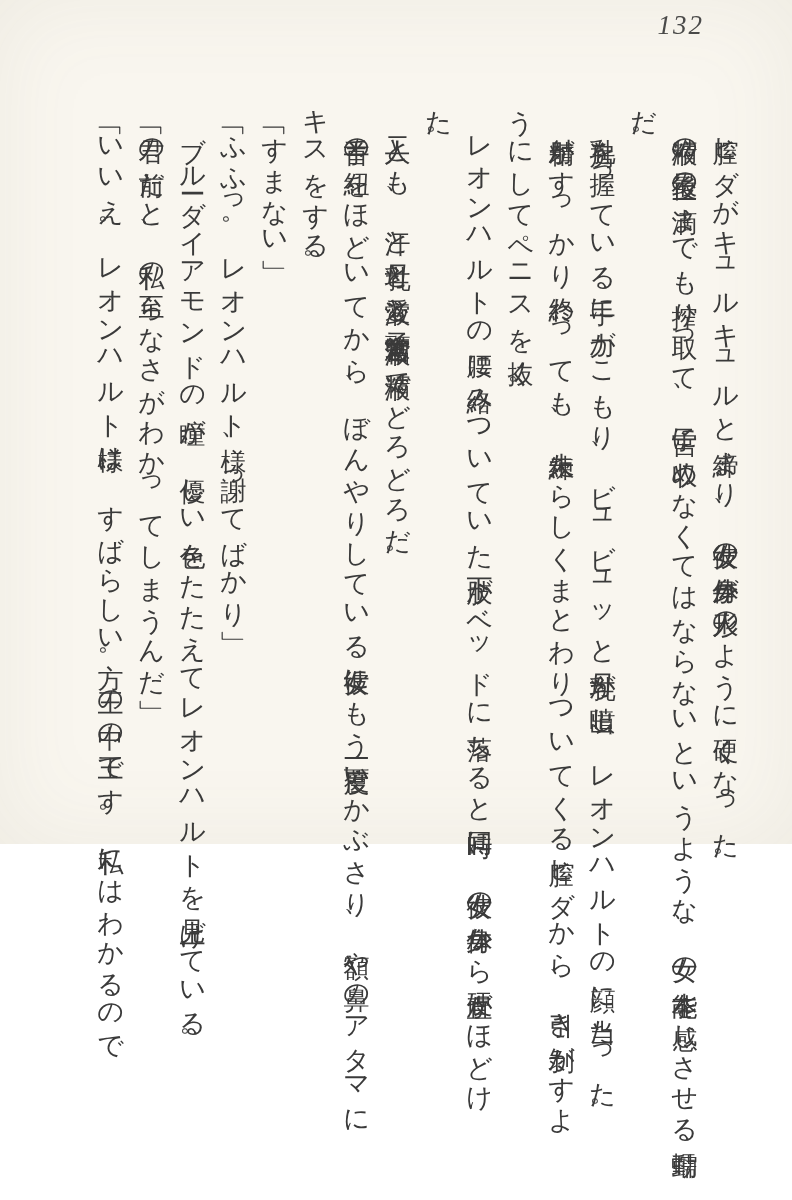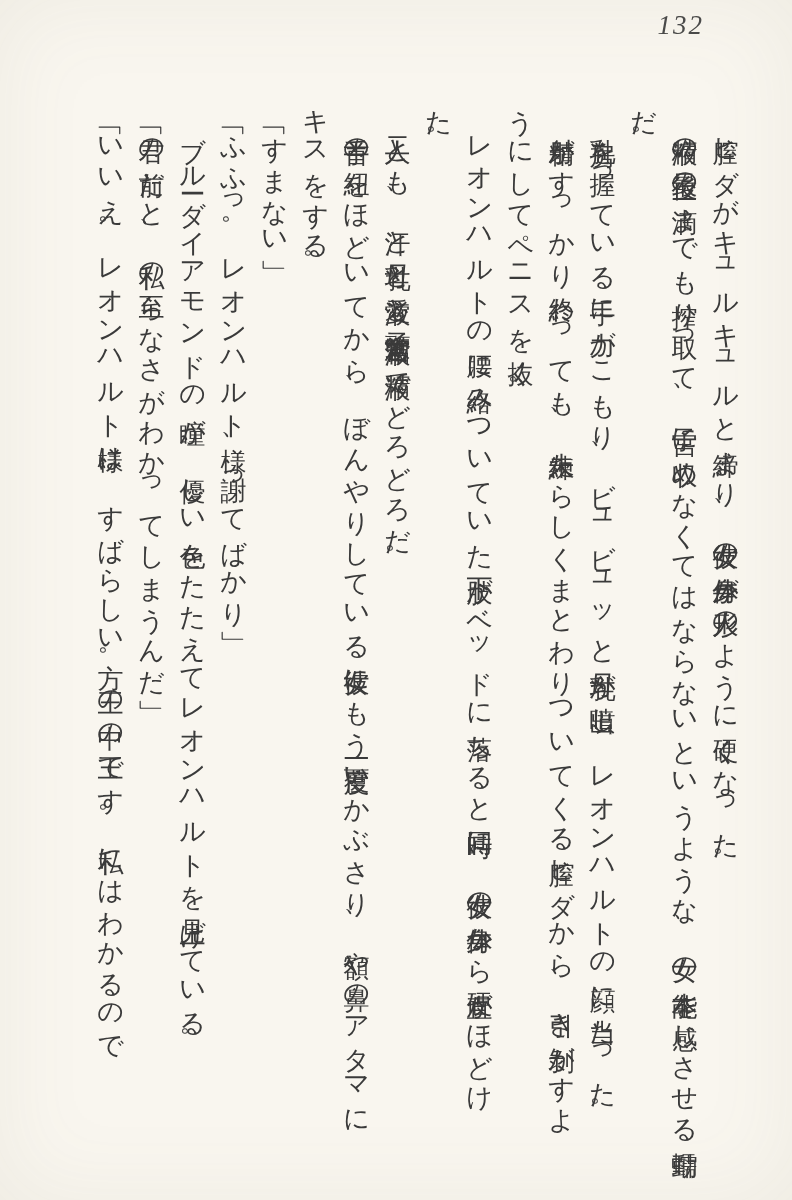--- a/index.html
+++ b/index.html
@@ -5,21 +5,21 @@
   html, body {
     margin: 0;
     padding: 0;
     width: 792px;
     height: 1200px;
     overflow: hidden;
   }
   .book-page {
     position: relative;
     width: 792px;
-    height: 1200px;
+    height: 844px;
     background: #f9f6ef;
     font-family: "Liberation Serif", "DejaVu Serif", serif;
   }
   
   .book-page::after {
     content: "";
     position: absolute;
     inset: 0;
     pointer-events: none;
     box-shadow: inset 0 0 90px rgba(120,110,90,0.08);

